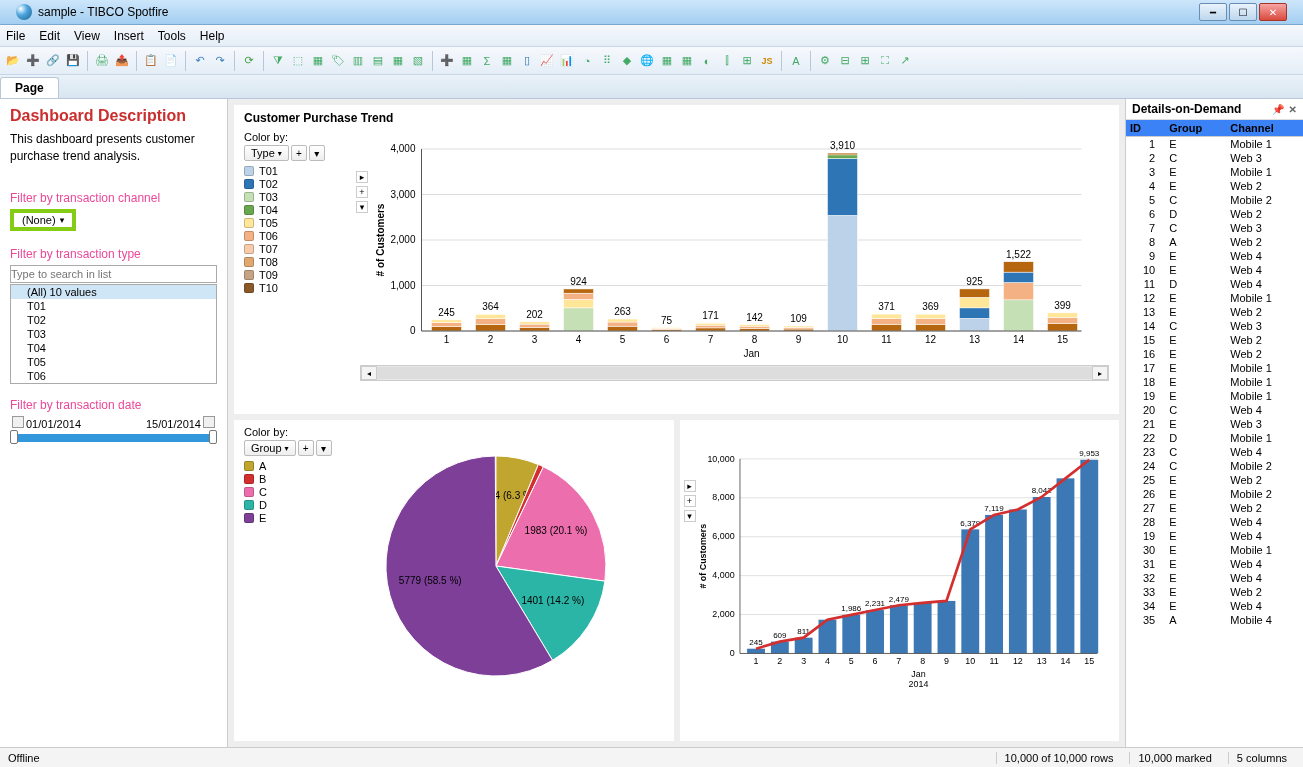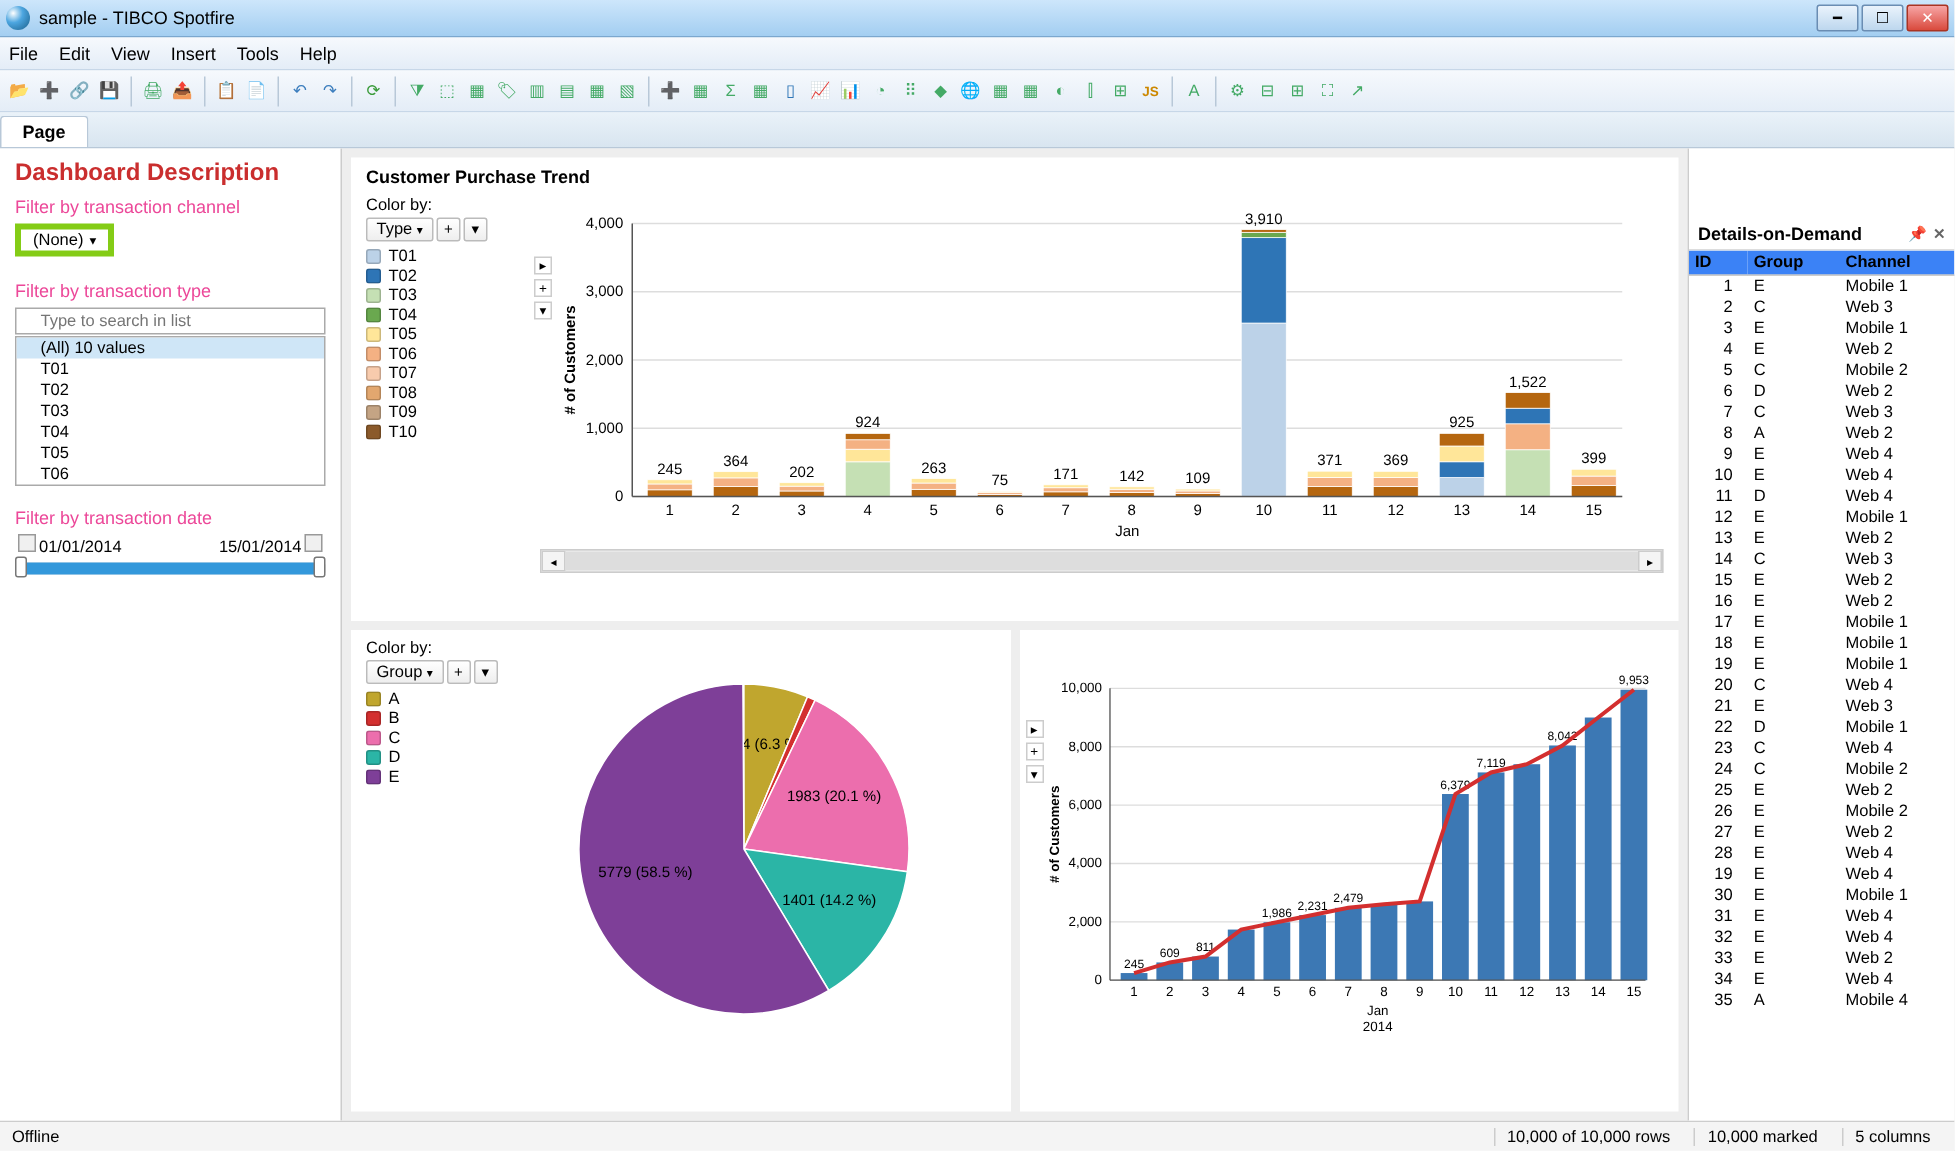--- a/index.html
+++ b/index.html
@@ -1,37 +1,37 @@
 <!DOCTYPE html>
 <html><head>
 <meta charset="utf-8">
 <style>
 * { box-sizing: border-box; margin: 0; padding: 0; }
 body { font-family: Tahoma, Arial, sans-serif; font-size: 11px; background: #fff; color: #000; overflow: hidden; }
-.titlebar { height: 25px; background: linear-gradient(#cde6fb,#a3cef1); display: flex; align-items: center; padding: 0 4px; border-bottom: 1px solid #7ba7ce; }
+.titlebar { height: 25px; background: linear-gradient(#cde6fb,#a3cef1); display: flex; align-items: center; padding: 0 16px; border-bottom: 1px solid #7ba7ce; }
 .titlebar .app-icon { width:16px; height:16px; border-radius:50%; background: radial-gradient(circle at 30% 30%, #fff 0%, #4da6e0 40%, #1a5f8a 100%); margin-right:6px; }
 .titlebar .title { flex:1; font-size:12px; color:#000; }
 .winbtns { display:flex; gap:2px; }
 .winbtn { width:28px; height:18px; border:1px solid #6a8db3; background: linear-gradient(#eaf3fc,#bdd7ee); display:flex; align-items:center; justify-content:center; font-size:10px; border-radius:2px; cursor:default; }
 .winbtn.close { background: linear-gradient(#f7a5a5,#d94a3d); color:#fff; border-color:#a32; }
 .menubar { height:22px; background: linear-gradient(#f6f9fd,#e4edf7); border-bottom:1px solid #c7d7e8; display:flex; align-items:center; padding:0 6px; gap:14px; font-size:12px; }
 .menubar span { cursor:default; }
 .toolbar { height:28px; background: linear-gradient(#f6f9fd,#e4edf7); border-bottom:1px solid #c7d7e8; display:flex; align-items:center; padding:0 4px; gap:2px; }
 .tbtn { width:18px; height:18px; display:inline-flex; align-items:center; justify-content:center; font-size:11px; cursor:default; color:#4a6; }
 .tsep { width:1px; height:20px; background:#b8c8d8; margin:0 3px; }
 .tabstrip { height:24px; background: linear-gradient(#eaf2f9,#d8e5f0); display:flex; align-items:flex-end; border-bottom:1px solid #b8c8d8; }
 .tab { background:#fff; border:1px solid #b8c8d8; border-bottom:none; padding:3px 14px; font-size:12px; font-weight:bold; border-radius:3px 3px 0 0; }
 .workspace { display:flex; height:calc(100vh - 25px - 22px - 28px - 24px - 20px); }
 .sidebar { width:228px; background:#fff; border-right:1px solid #ccc; padding:8px 10px; overflow:hidden; }
 .sidebar h2 { color:#ca2e2e; font-size:16px; font-weight:bold; margin-bottom:6px; }
 .sidebar .desc { font-size:12px; line-height:1.4; margin-bottom:26px; }
 .filter-label { color:#ec4899; font-size:12px; font-weight:normal; margin:4px 0; }
 .dropdown { border:4px solid #84cc16; background:#fff; padding:1px 8px; font-size:11px; display:inline-flex; align-items:center; gap:4px; cursor:default; margin-bottom:12px; }
 .dropdown::after { content:"▾"; font-size:9px; }
-.searchbox { width:100%; border:1px solid #aaa; padding:2px 16px; font-size:11px; color:#888; margin-bottom:1px; }
+.searchbox { width:100%; border:1px solid #aaa; padding:2px 0; font-size:11px; color:#888; margin-bottom:1px; }
 .listbox { border:1px solid #aaa; height:100px; overflow-y:auto; background:#fff; font-size:11px; margin-bottom:14px; }
 .listbox .item { padding:1px 16px; border-bottom:0; cursor:default; }
 .listbox .item.sel { background:#cfe6f7; }
 .date-range { font-size:11px; position:relative; }
 .date-range .dates { display:flex; justify-content:space-between; }
 .date-range .cal { display:inline-block; width:12px; height:12px; background:#f0f0f0; border:1px solid #999; margin:0 2px; }
 .slider { height:8px; background:#ddd; margin-top:4px; position:relative; border-radius:2px; }
 .slider .fill { position:absolute; left:6px; right:6px; top:0; bottom:0; background:#3398db; border-radius:2px; }
 .slider .handle { position:absolute; width:8px; height:14px; background:#fff; border:1px solid #777; top:-4px; border-radius:2px; }
 
@@ -47,21 +47,21 @@
 .legend { font-size:11px; }
 .legend .lg { display:flex; align-items:center; gap:5px; margin:1px 0; }
 .lg .sw { width:10px; height:10px; border:1px solid rgba(0,0,0,.2); border-radius:2px; }
 .mini-actions { position:absolute; display:flex; flex-direction:column; gap:3px; }
 .mini-actions .a { width:12px; height:12px; border:1px solid #ccc; background:#fff; font-size:9px; display:flex; align-items:center; justify-content:center; cursor:default; }
 .hbar-scroll { height:16px; background:#e8e8e8; border:1px solid #ccc; display:flex; align-items:center; margin-top:2px; }
 .hbar-scroll .sbtn { width:16px; height:14px; background:#f4f4f4; border:1px solid #ccc; display:flex; align-items:center; justify-content:center; font-size:8px; cursor:default; }
 .hbar-scroll .track { flex:1; background:#ddd; height:12px; }
 
 .details { width:178px; background:#fff; border-left:1px solid #ccc; display:flex; flex-direction:column; }
-.details-hdr { padding:3px 6px; font-size:12px; font-weight:bold; border-bottom:1px solid #ddd; display:flex; align-items:center;margin-top:47px; }
+.details-hdr { padding:3px 6px; font-size:12px; font-weight:bold; border-bottom:1px solid #ddd; display:flex; align-items:center; }
 .details-hdr .icons { margin-left:auto; display:flex; gap:4px; font-size:10px; color:#666; }
 .details table { width:100%; border-collapse:collapse; font-size:11px; }
 .details th { text-align:left; padding:2px 4px; border-bottom:1px solid #ccc; font-weight:bold; background:#3b82f6; }
 .details td { padding:1px 4px; text-align:left; }
 .details td.id { text-align:right; padding-right:10px; }
 .details tbody tr:nth-child(even){ background:#fff; }
 .details .scroll { overflow-y:auto; flex:1; }
 
 .statusbar { height:20px; border-top:1px solid #ccc; background:#f4f4f4; display:flex; align-items:center; padding:0 8px; font-size:11px; }
 .statusbar .right { margin-left:auto; display:flex; gap:8px; }
@@ -145,20 +145,21 @@
 </div>
 
 <div class="tabstrip">
   <div class="tab">Page</div>
 </div>
 
 <div class="workspace">
 
   <div class="sidebar">
     <h2>Dashboard Description</h2>
+    <div class="desc">This dashboard presents customer purchase trend analysis.</div>
 
     <div class="filter-label">Filter by transaction channel</div>
     <div class="dropdown">
         <span>(None)</span>
       </div>
 
     <div class="filter-label">Filter by transaction type</div>
     <input class="searchbox" placeholder="Type to search in list" style="">
     <div class="listbox">
       <div class="item sel">(All) 10 values</div>

